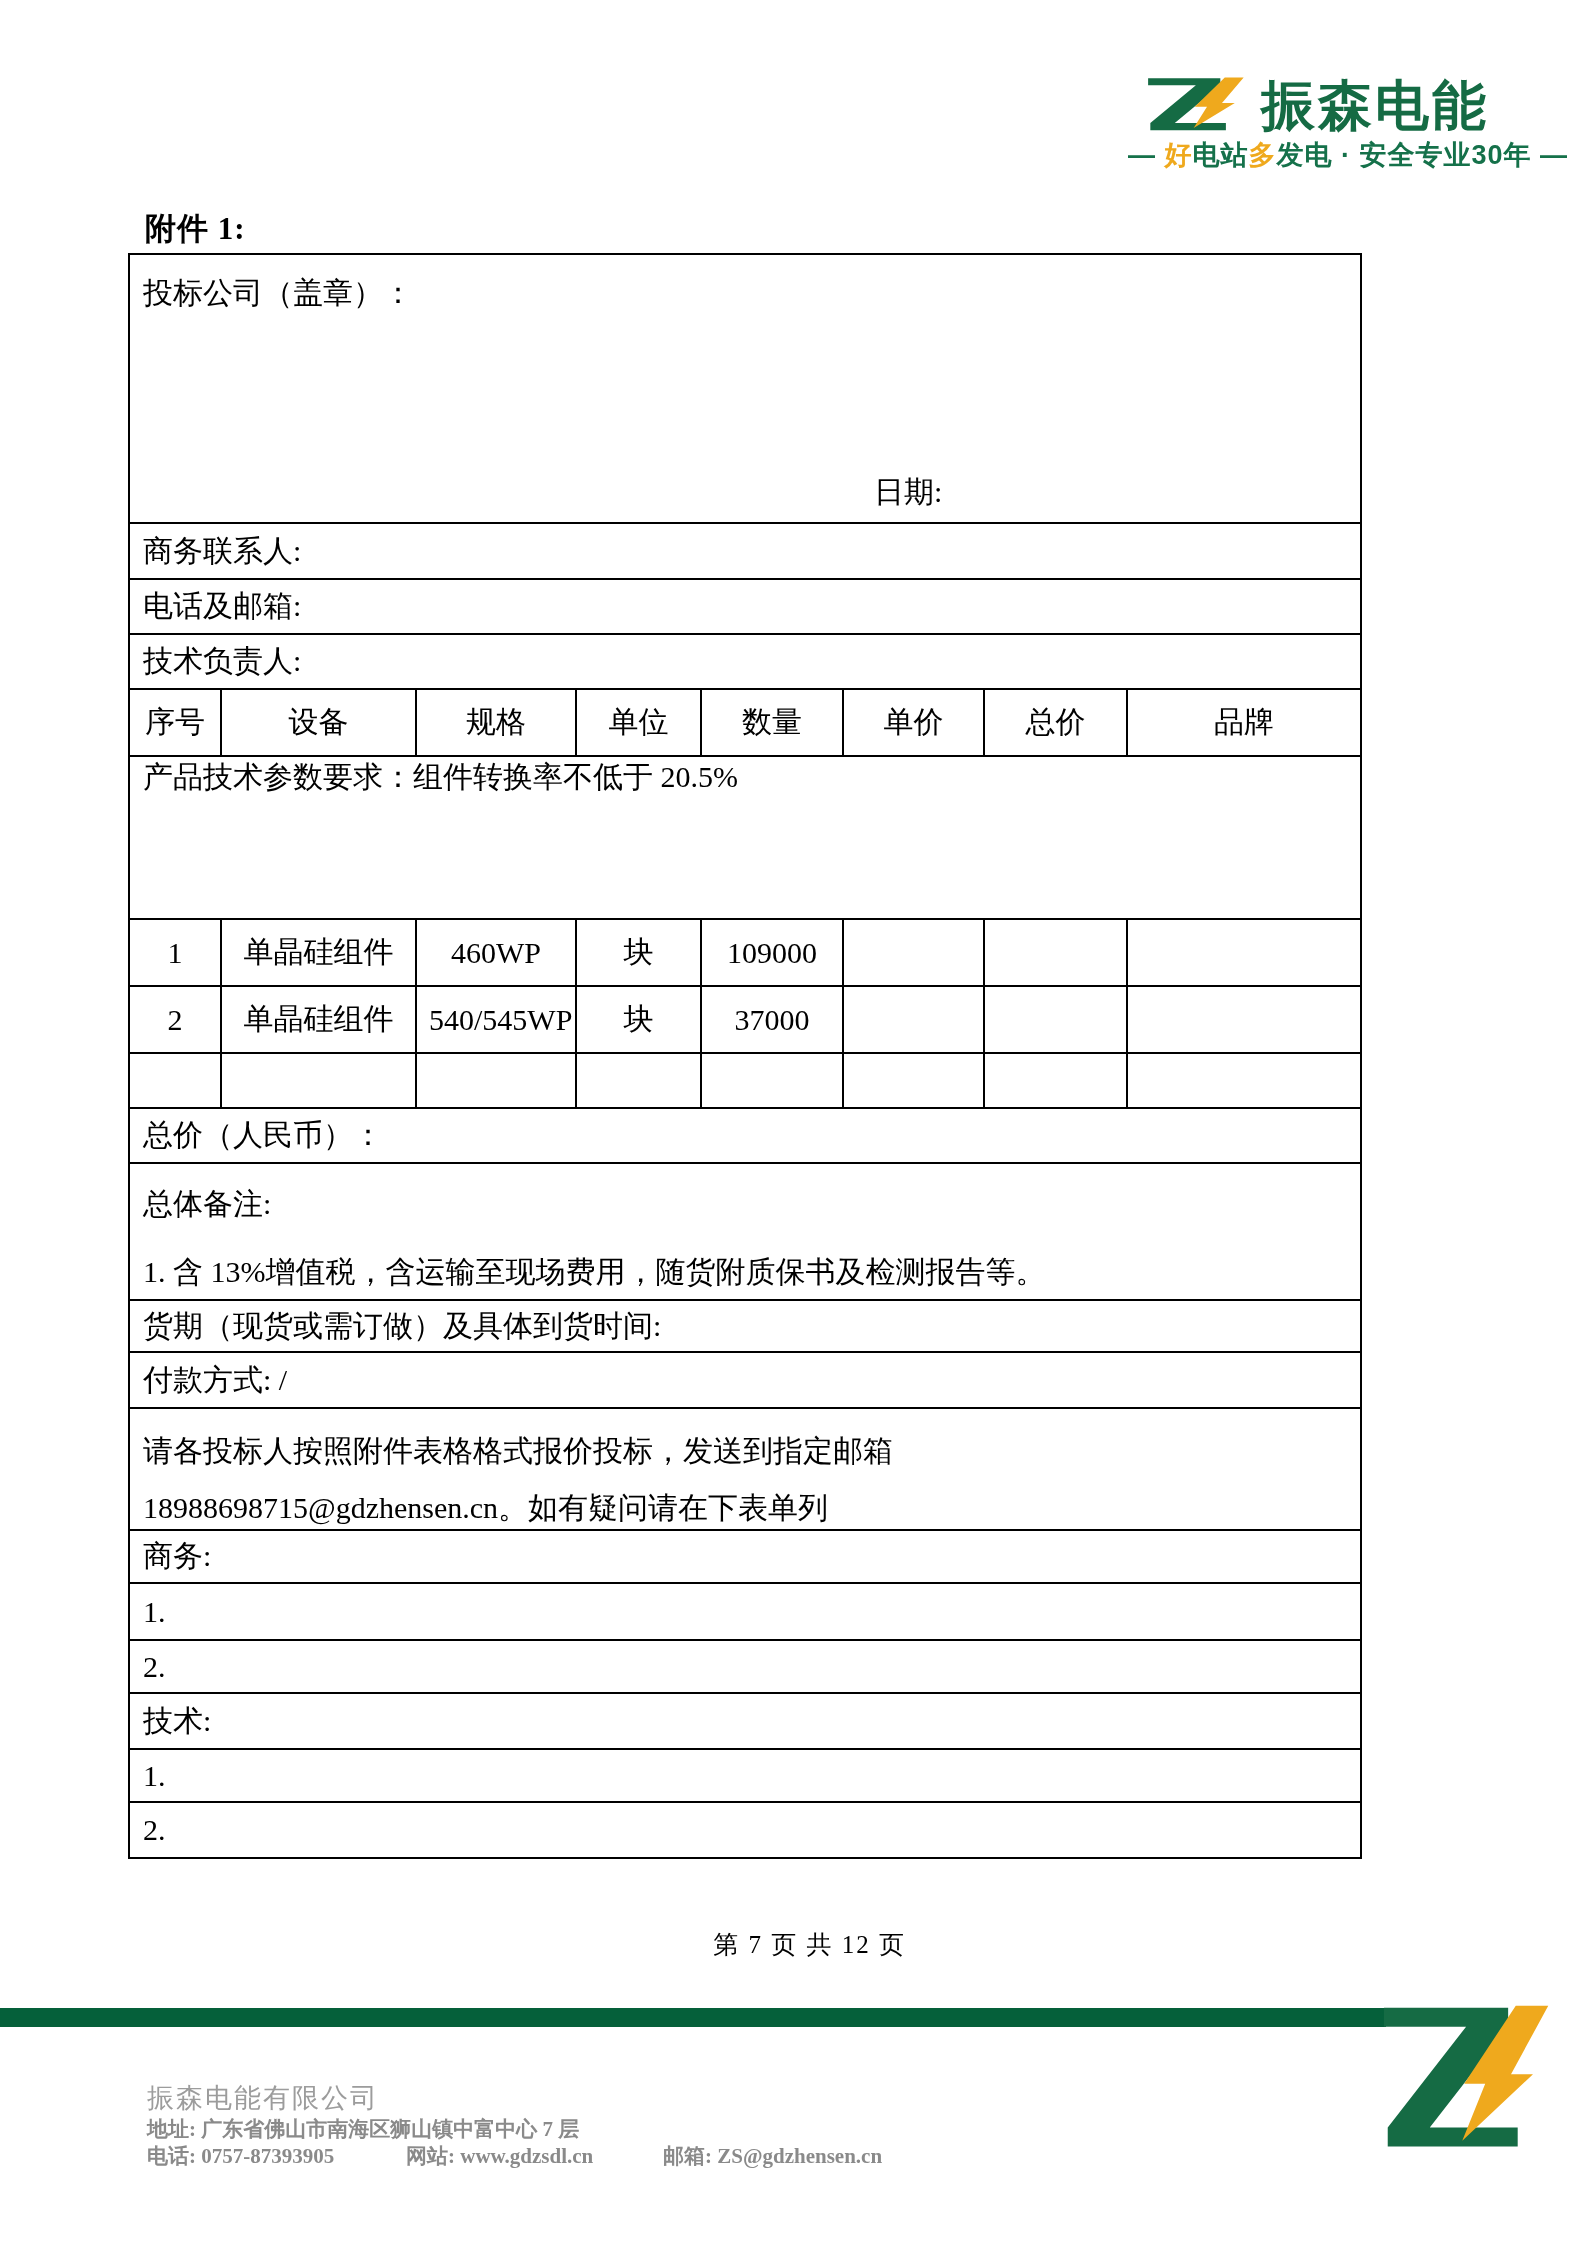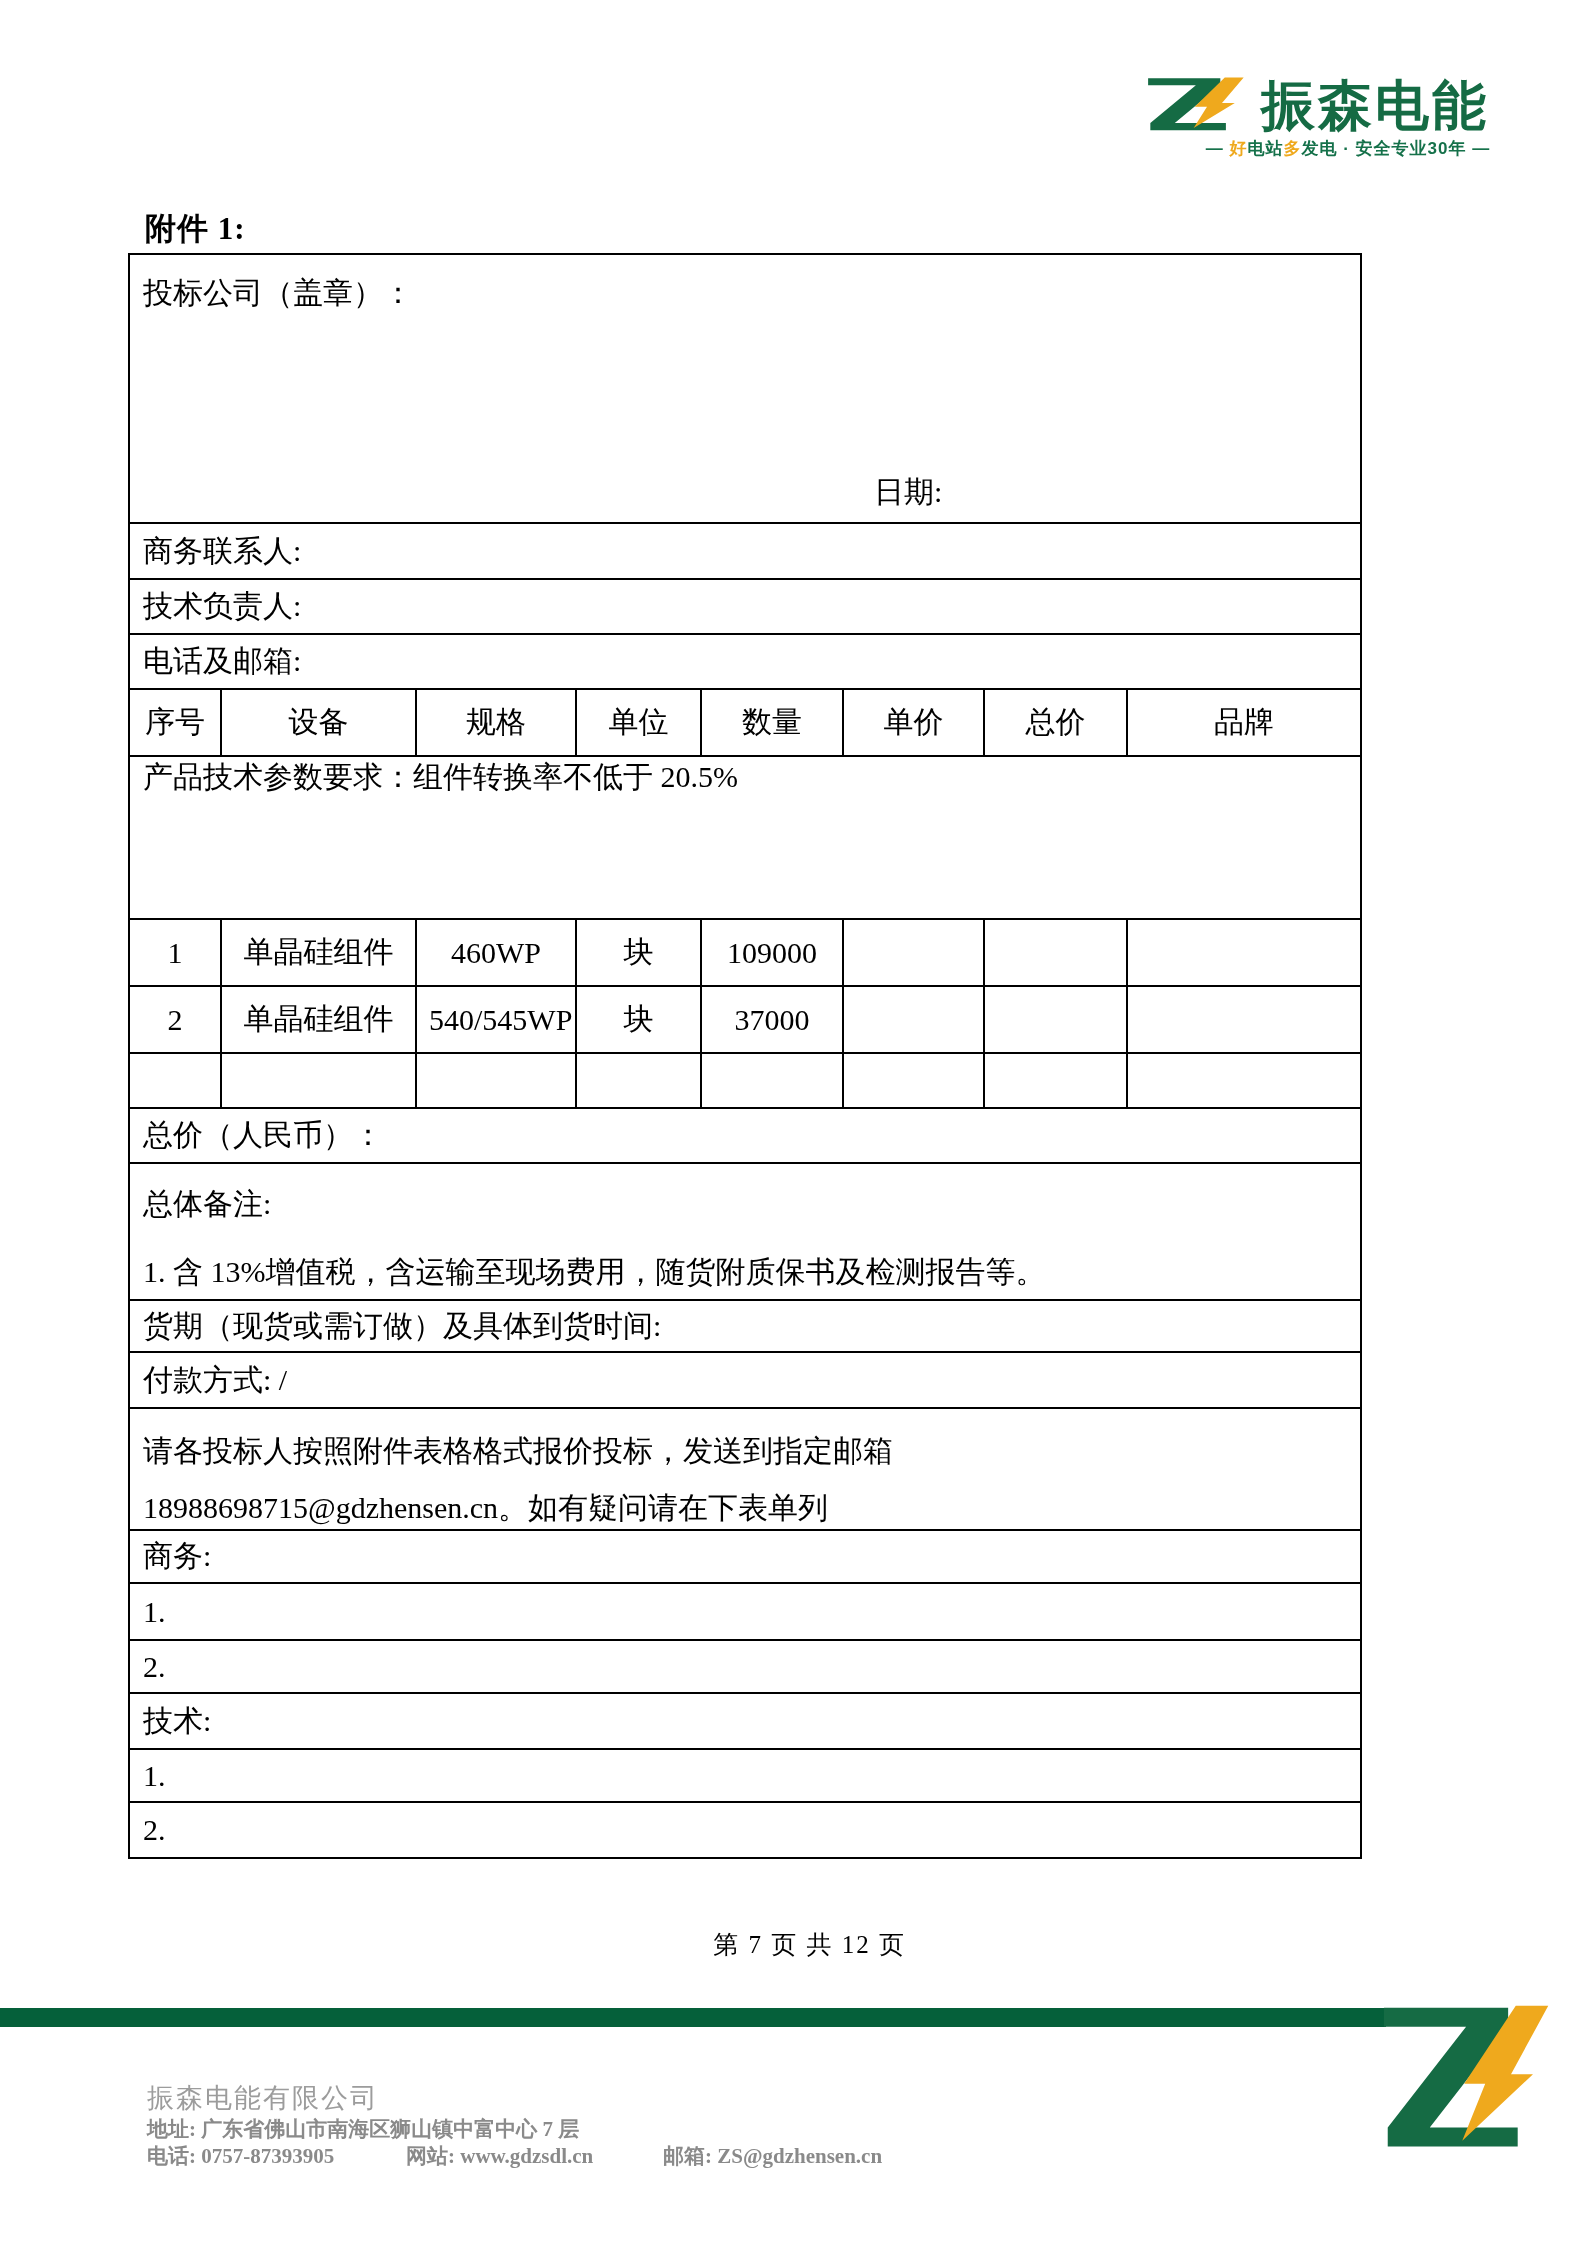--- a/index.html
+++ b/index.html
@@ -15,21 +15,21 @@
   #header-logo{position:absolute;left:1128px;top:56px;width:440px;height:115px;}
   #logo-mark{position:absolute;left:19px;top:20px;width:100px;height:57px;}
   #logo-word{
     position:absolute;left:133px;top:14px;
     font-family:"Liberation Sans","DejaVu Sans",sans-serif;
     font-size:54px;font-weight:bold;letter-spacing:3px;white-space:nowrap;
   }
   #tagline{
     position:absolute;left:0;top:81px;width:440px;
     text-align:center;font-family:"Liberation Sans","DejaVu Sans",sans-serif;
-    font-size:17px;font-weight:bold;letter-spacing:1px;white-space:nowrap;
+    font-size:27px;font-weight:bold;letter-spacing:1px;white-space:nowrap;
   }
   
   #attachment-title{
     position:absolute;left:145px;top:208px;
     font-size:31px;font-weight:bold;letter-spacing:1px;
   }
   
   #bid-table{
     position:absolute;left:128px;top:253px;
     width:1232px;border-collapse:collapse;table-layout:fixed;
@@ -112,24 +112,24 @@
         <tr style="height:269px">
       <td colspan="8" class="row-bidder">
         <span class="bidder-label">投标公司（盖章）：</span>
         <span class="date-label">日期:</span>
       </td>
     </tr>
     <tr style="height:56px">
       <td colspan="8">商务联系人:</td>
     </tr>
     <tr style="height:55px">
+      <td colspan="8">电话及邮箱:</td>
+    </tr>
+    <tr style="height:55px">
       <td colspan="8">技术负责人:</td>
-    </tr>
-    <tr style="height:55px">
-      <td colspan="8">电话及邮箱:</td>
     </tr>
     <tr style="height:54px">
       <td class="c">序号</td>
       <td class="c">设备</td>
       <td class="c">规格</td>
       <td class="c">单位</td>
       <td class="c">数量</td>
       <td class="c">单价</td>
       <td class="c">总价</td>
       <td class="c">品牌</td>

